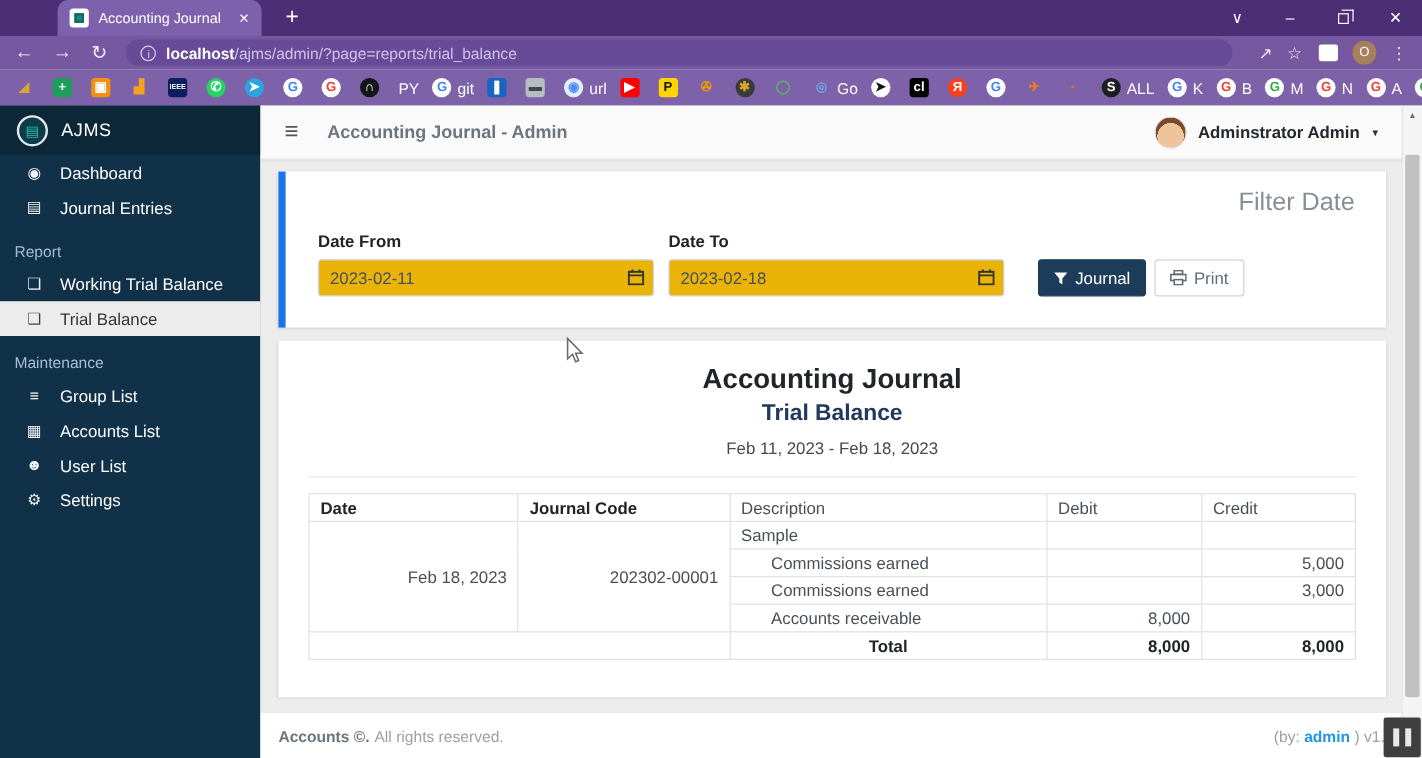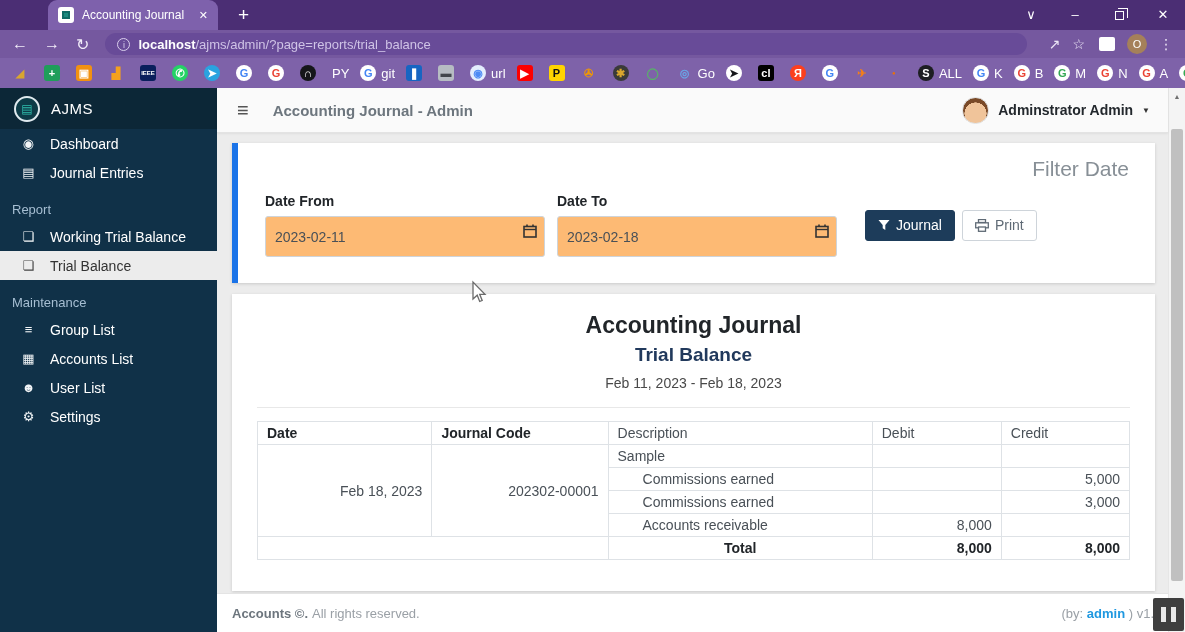--- a/index.html
+++ b/index.html
@@ -60,25 +60,25 @@
   .header-right { margin-left:auto; display:flex; align-items:center; gap:9px; }
   .user-avatar { width:27px; height:27px; border-radius:50%; background:radial-gradient(circle at 50% 62%, #f0c49a 55%, #7a4a28 56%); border:1px solid #e0e0e0; }
   .user-name { font-size:14px; font-weight:bold; color:#23282d; }
   .caret { font-size:8px; color:#333; }
 
   .content { position:absolute; top:45px; left:0; right:17px; bottom:39px; background:#ececec; padding:10px 13px 0 15px; overflow:hidden; }
 
   .filter-card { position:relative; background:#fff; box-shadow:0 1px 3px rgba(0,0,0,.15); padding:14px 26px 26px 33px; margin-bottom:11px; }
   .accent-bar { position:absolute; left:0; top:0; bottom:0; width:6px; background:#1a73e8; }
   .filter-title { font-size:21px; color:#878f96; margin-bottom:12px;text-align:right; }
-  .filter-row { display:flex; align-items:center; }
+  .filter-row { display:flex; align-items:flex-end; }
   .field { width:280px; margin-right:12px; }
   .field label { display:block; font-size:14px; font-weight:bold; color:#212529; margin-bottom:7px; }
   .input-wrap { position:relative; }
-  .input-wrap input { width:100%; height:41px; border:1px solid #ced4da; border-radius:3px; padding:0 26px 0 9px; font-size:14px; color:#495057; font-family:"Liberation Sans", sans-serif; background:#fdba74; }
+  .input-wrap input { width:100%; height:31px; border:1px solid #ced4da; border-radius:3px; padding:0 26px 0 9px; font-size:14px; color:#495057; font-family:"Liberation Sans", sans-serif; background:#eab308; }
   .cal-ic { position:absolute; right:8px; top:8px; }
   .btns { display:flex; gap:7px; margin-left:16px; }
   .btn { height:31px; display:flex; align-items:center; gap:6px; padding:0 12px; font-size:14px; border-radius:3px; border:1px solid transparent; cursor:default; font-family:"Liberation Sans", sans-serif; }
   .btn-filter { background:#1d3c5a; color:#fff; border-color:#1d3c5a; }
   .btn-print { background:#fff; color:#5f6a75; border-color:#ced4da; }
 
   .report-card { background:#fff; box-shadow:0 1px 3px rgba(0,0,0,.15); padding:10px 25px 30px; min-height:297px; }
   .rpt-title { text-align:center; font-size:23px; font-weight:bold; color:#212529; margin-top:8px; }
   .rpt-sub { text-align:center; font-size:19px; font-weight:bold; color:#21395c; margin-top:5px; }
   .rpt-period { text-align:center; font-size:14px; color:#494949; margin-top:9px; }

